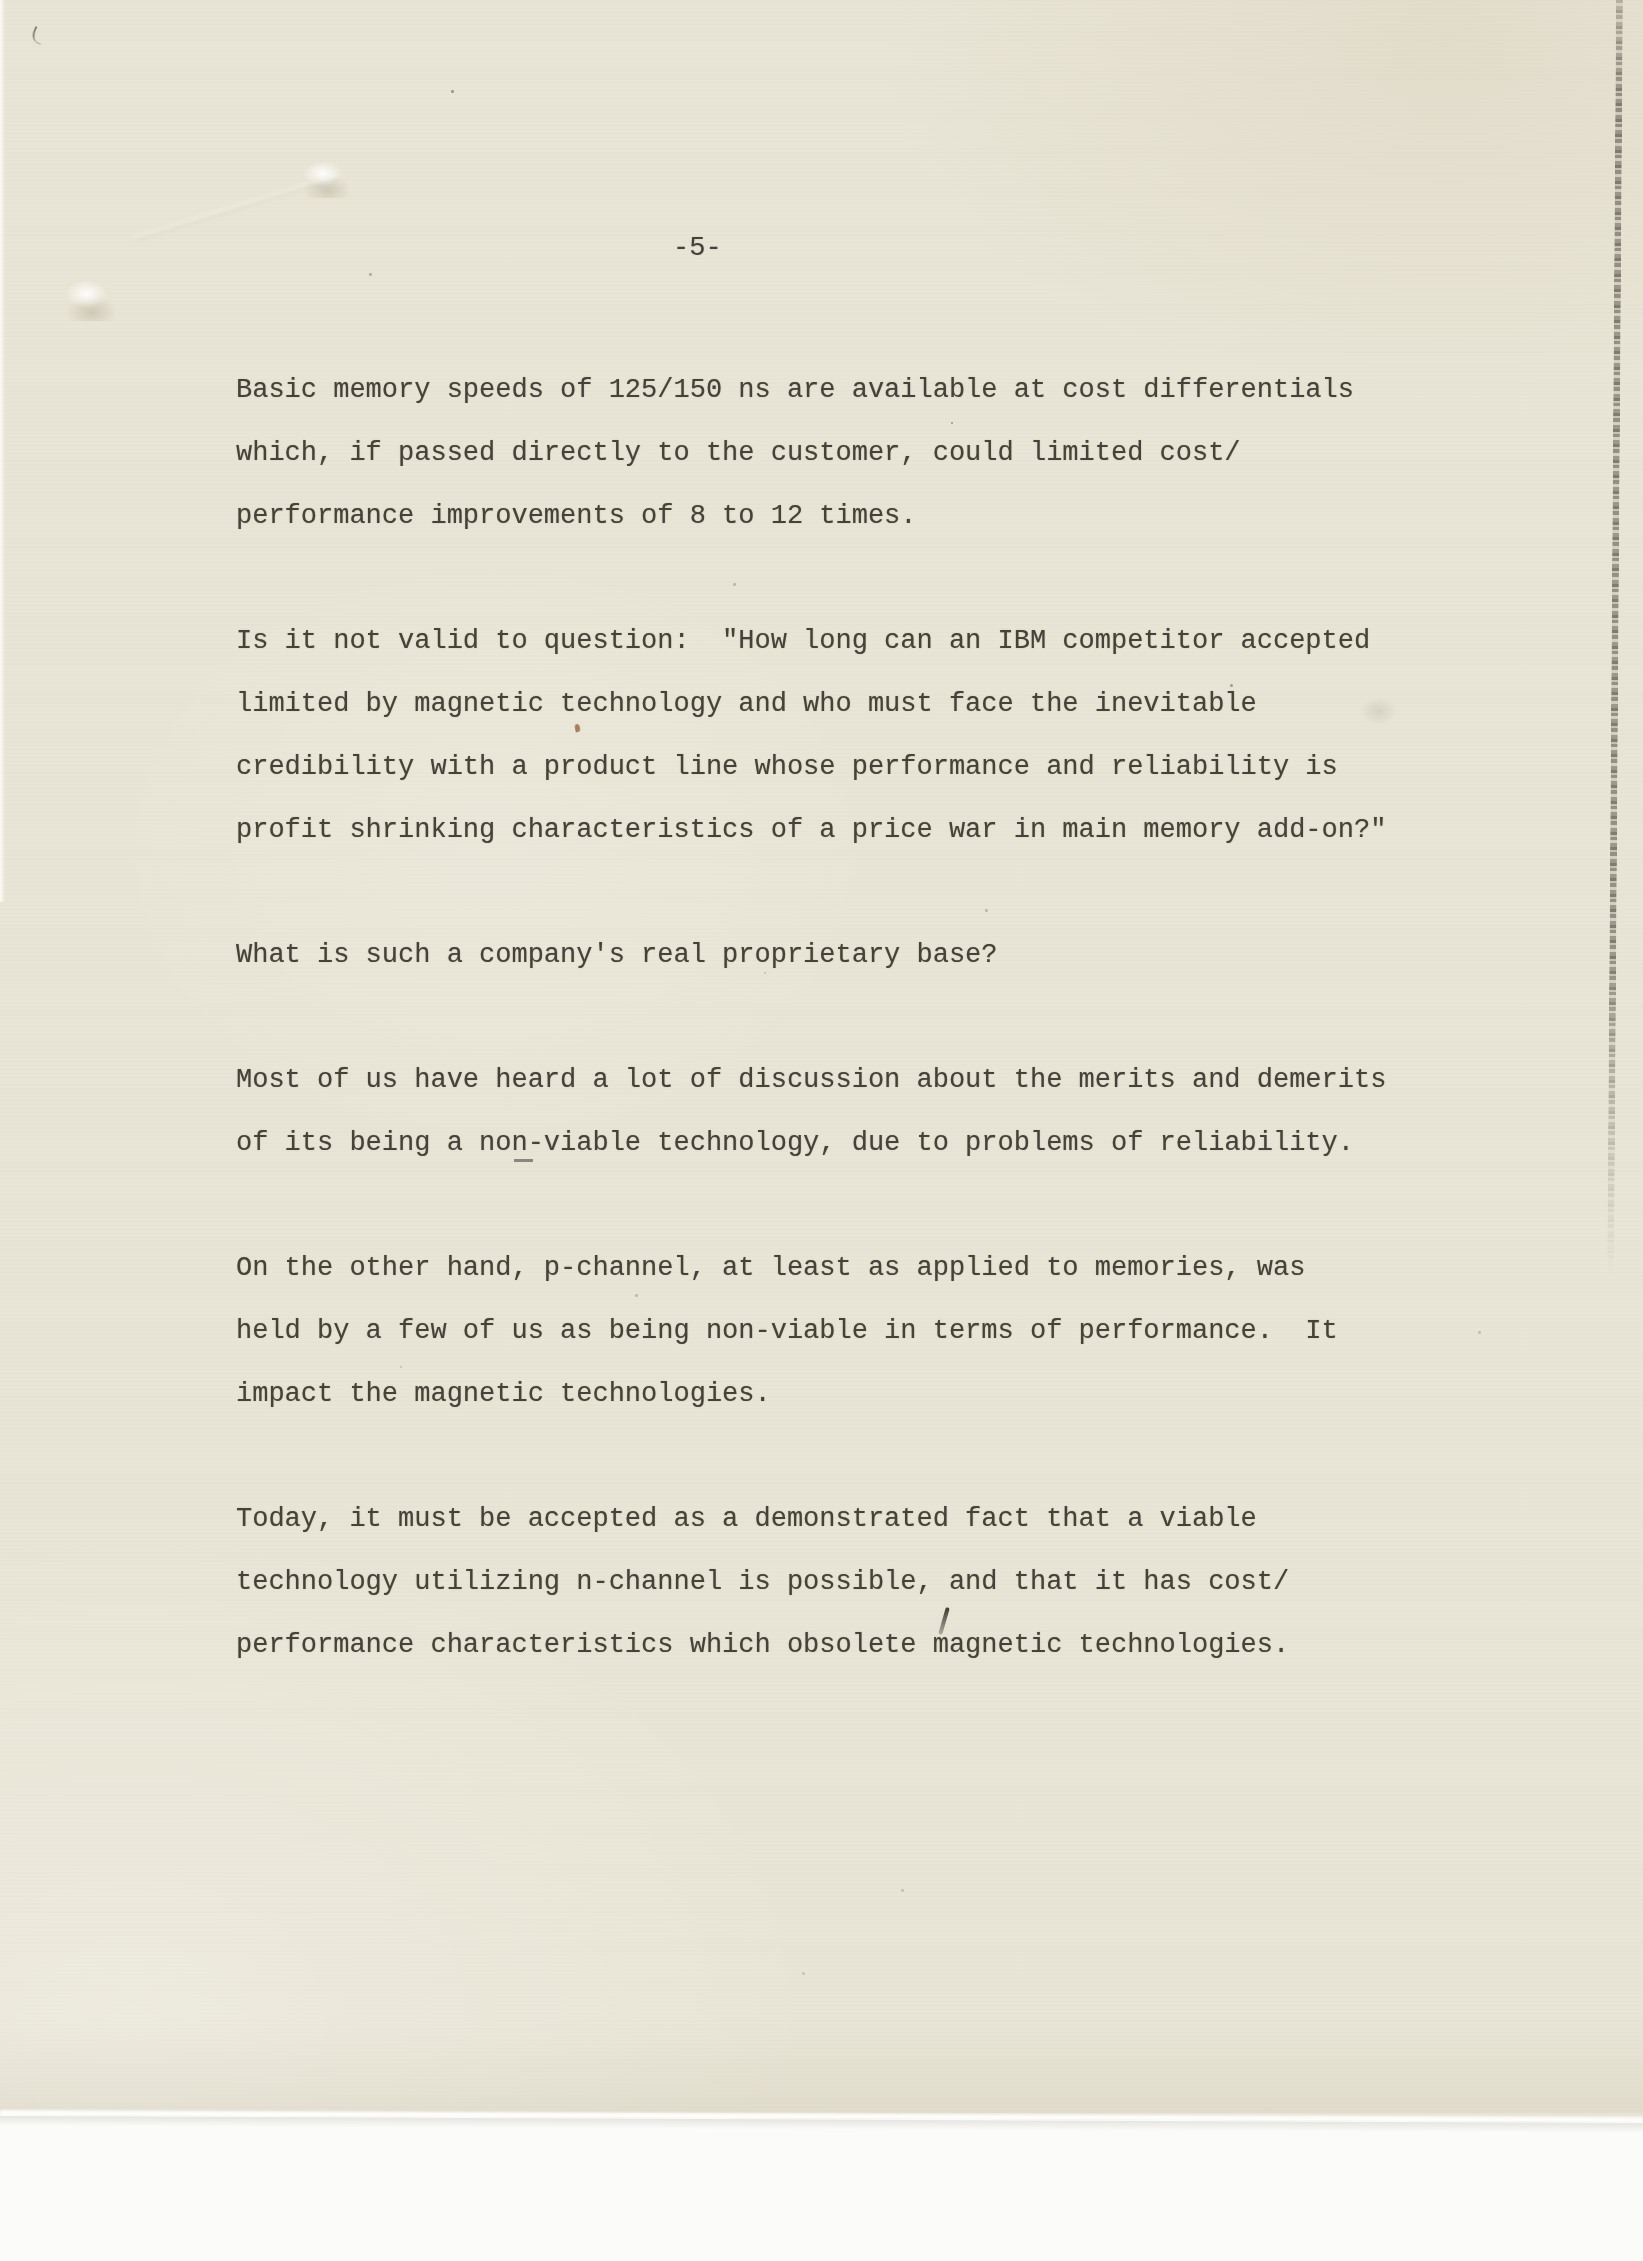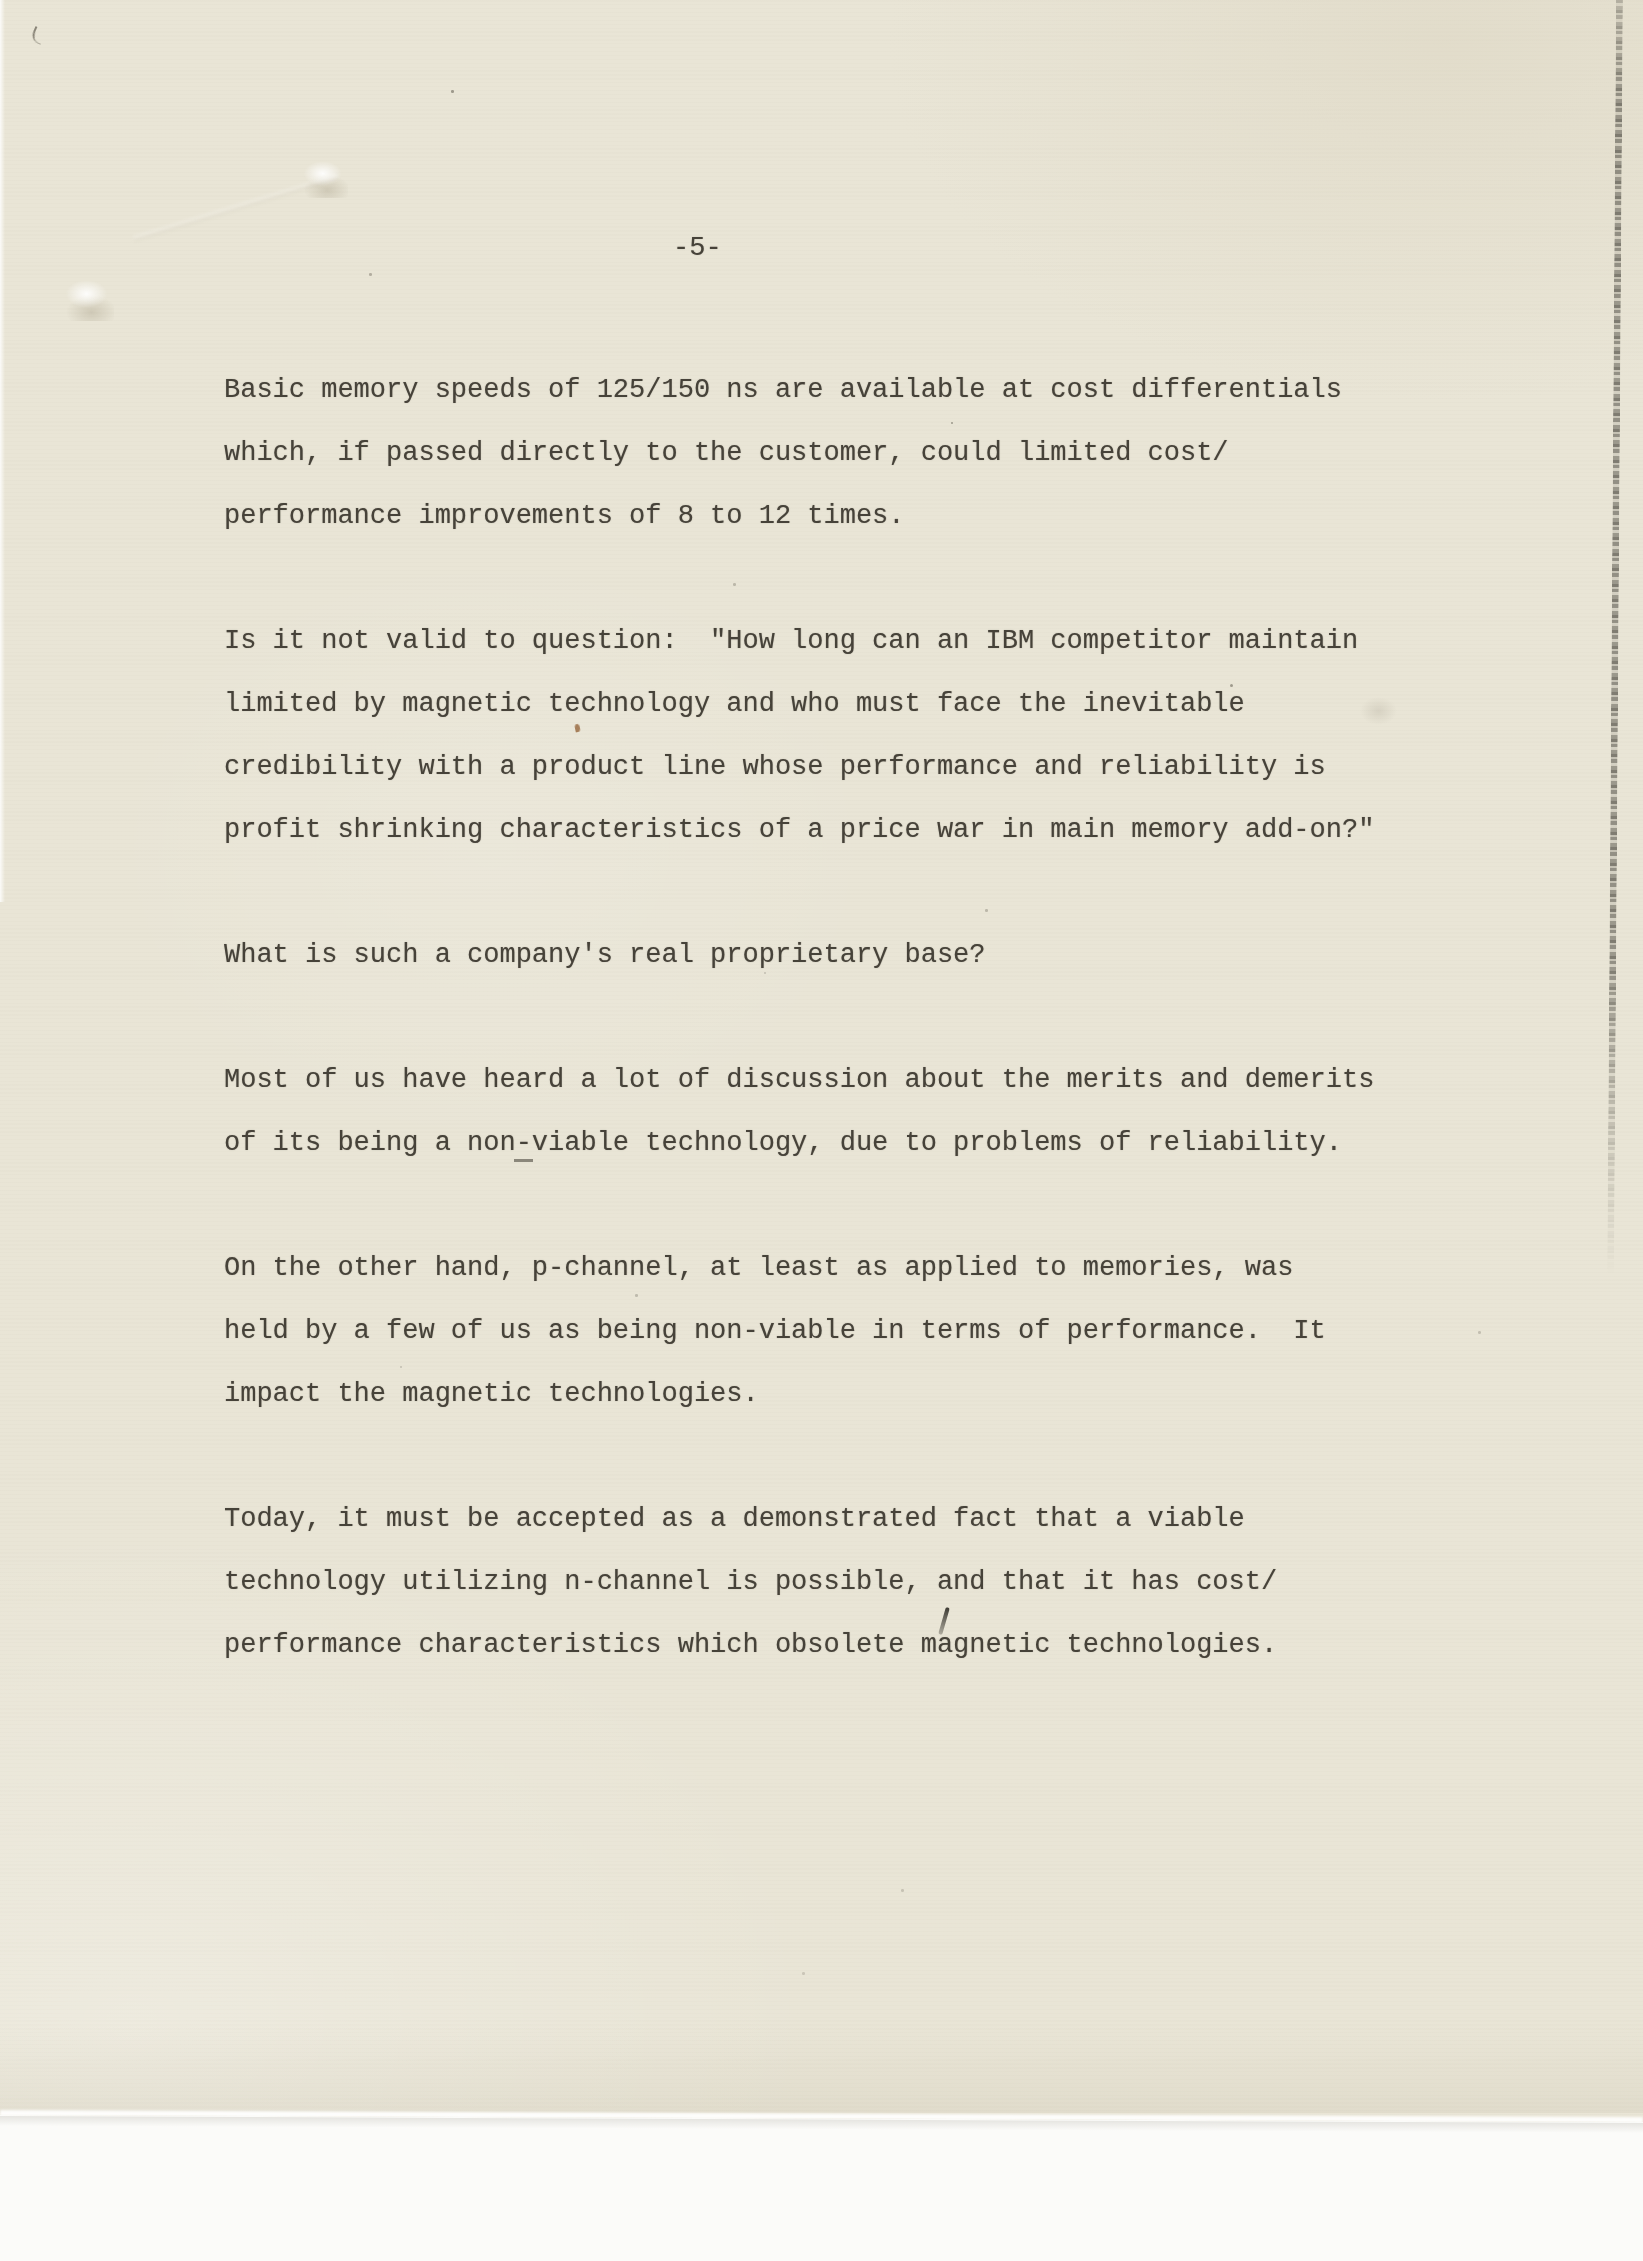--- a/index.html
+++ b/index.html
@@ -45,21 +45,21 @@
   .typed{
     color:rgba(64,60,51,0.94);
     text-shadow:0 0 1.3px rgba(64,60,51,0.28), 0.3px 0.3px 0 rgba(64,60,51,0.18);
     font-size:27px;
     letter-spacing:0px;
   }
   .page-number{
     position:absolute;left:673px;top:217px;line-height:63px;white-space:pre;
   }
   .doc-body{
-    position:absolute;left:224px;top:359px;width:1224px;
+    position:absolute;left:236px;top:359px;width:1224px;
   }
   .paragraph{margin:0 0 62px 0;}
   .line{white-space:pre;line-height:63px;height:63px;}
   
   .smudge-line{
     position:absolute;left:1616px;top:-5.2px;width:7px;height:1282px;
     background:repeating-linear-gradient(to bottom,
       rgba(62,60,52,0.62) 0 2.6px,
       rgba(62,60,52,0.20) 2.6px 4.5px,
       rgba(62,60,52,0.50) 4.5px 8.4px,
@@ -122,21 +122,21 @@
 
     <div class="page-number typed">-5-</div>
 
     <div class="doc-body typed">
         <div class="paragraph">
           <div class="line">Basic memory speeds of 125/150 ns are available at cost differentials</div>
           <div class="line">which, if passed directly to the customer, could limited cost/</div>
           <div class="line">performance improvements of 8 to 12 times.</div>
         </div>
         <div class="paragraph">
-          <div class="line">Is it not valid to question:  "How long can an IBM competitor maintain</div>
+          <div class="line">Is it not valid to question:  "How long can an IBM competitor accepted</div>
           <div class="line">limited by magnetic technology and who must face the inevitable</div>
           <div class="line">credibility with a product line whose performance and reliability is</div>
           <div class="line">profit shrinking characteristics of a price war in main memory add-on?"</div>
         </div>
         <div class="paragraph">
           <div class="line">What is such a company's real proprietary base?</div>
         </div>
         <div class="paragraph">
           <div class="line">Most of us have heard a lot of discussion about the merits and demerits</div>
           <div class="line">of its being a non-viable technology, due to problems of reliability.</div>

